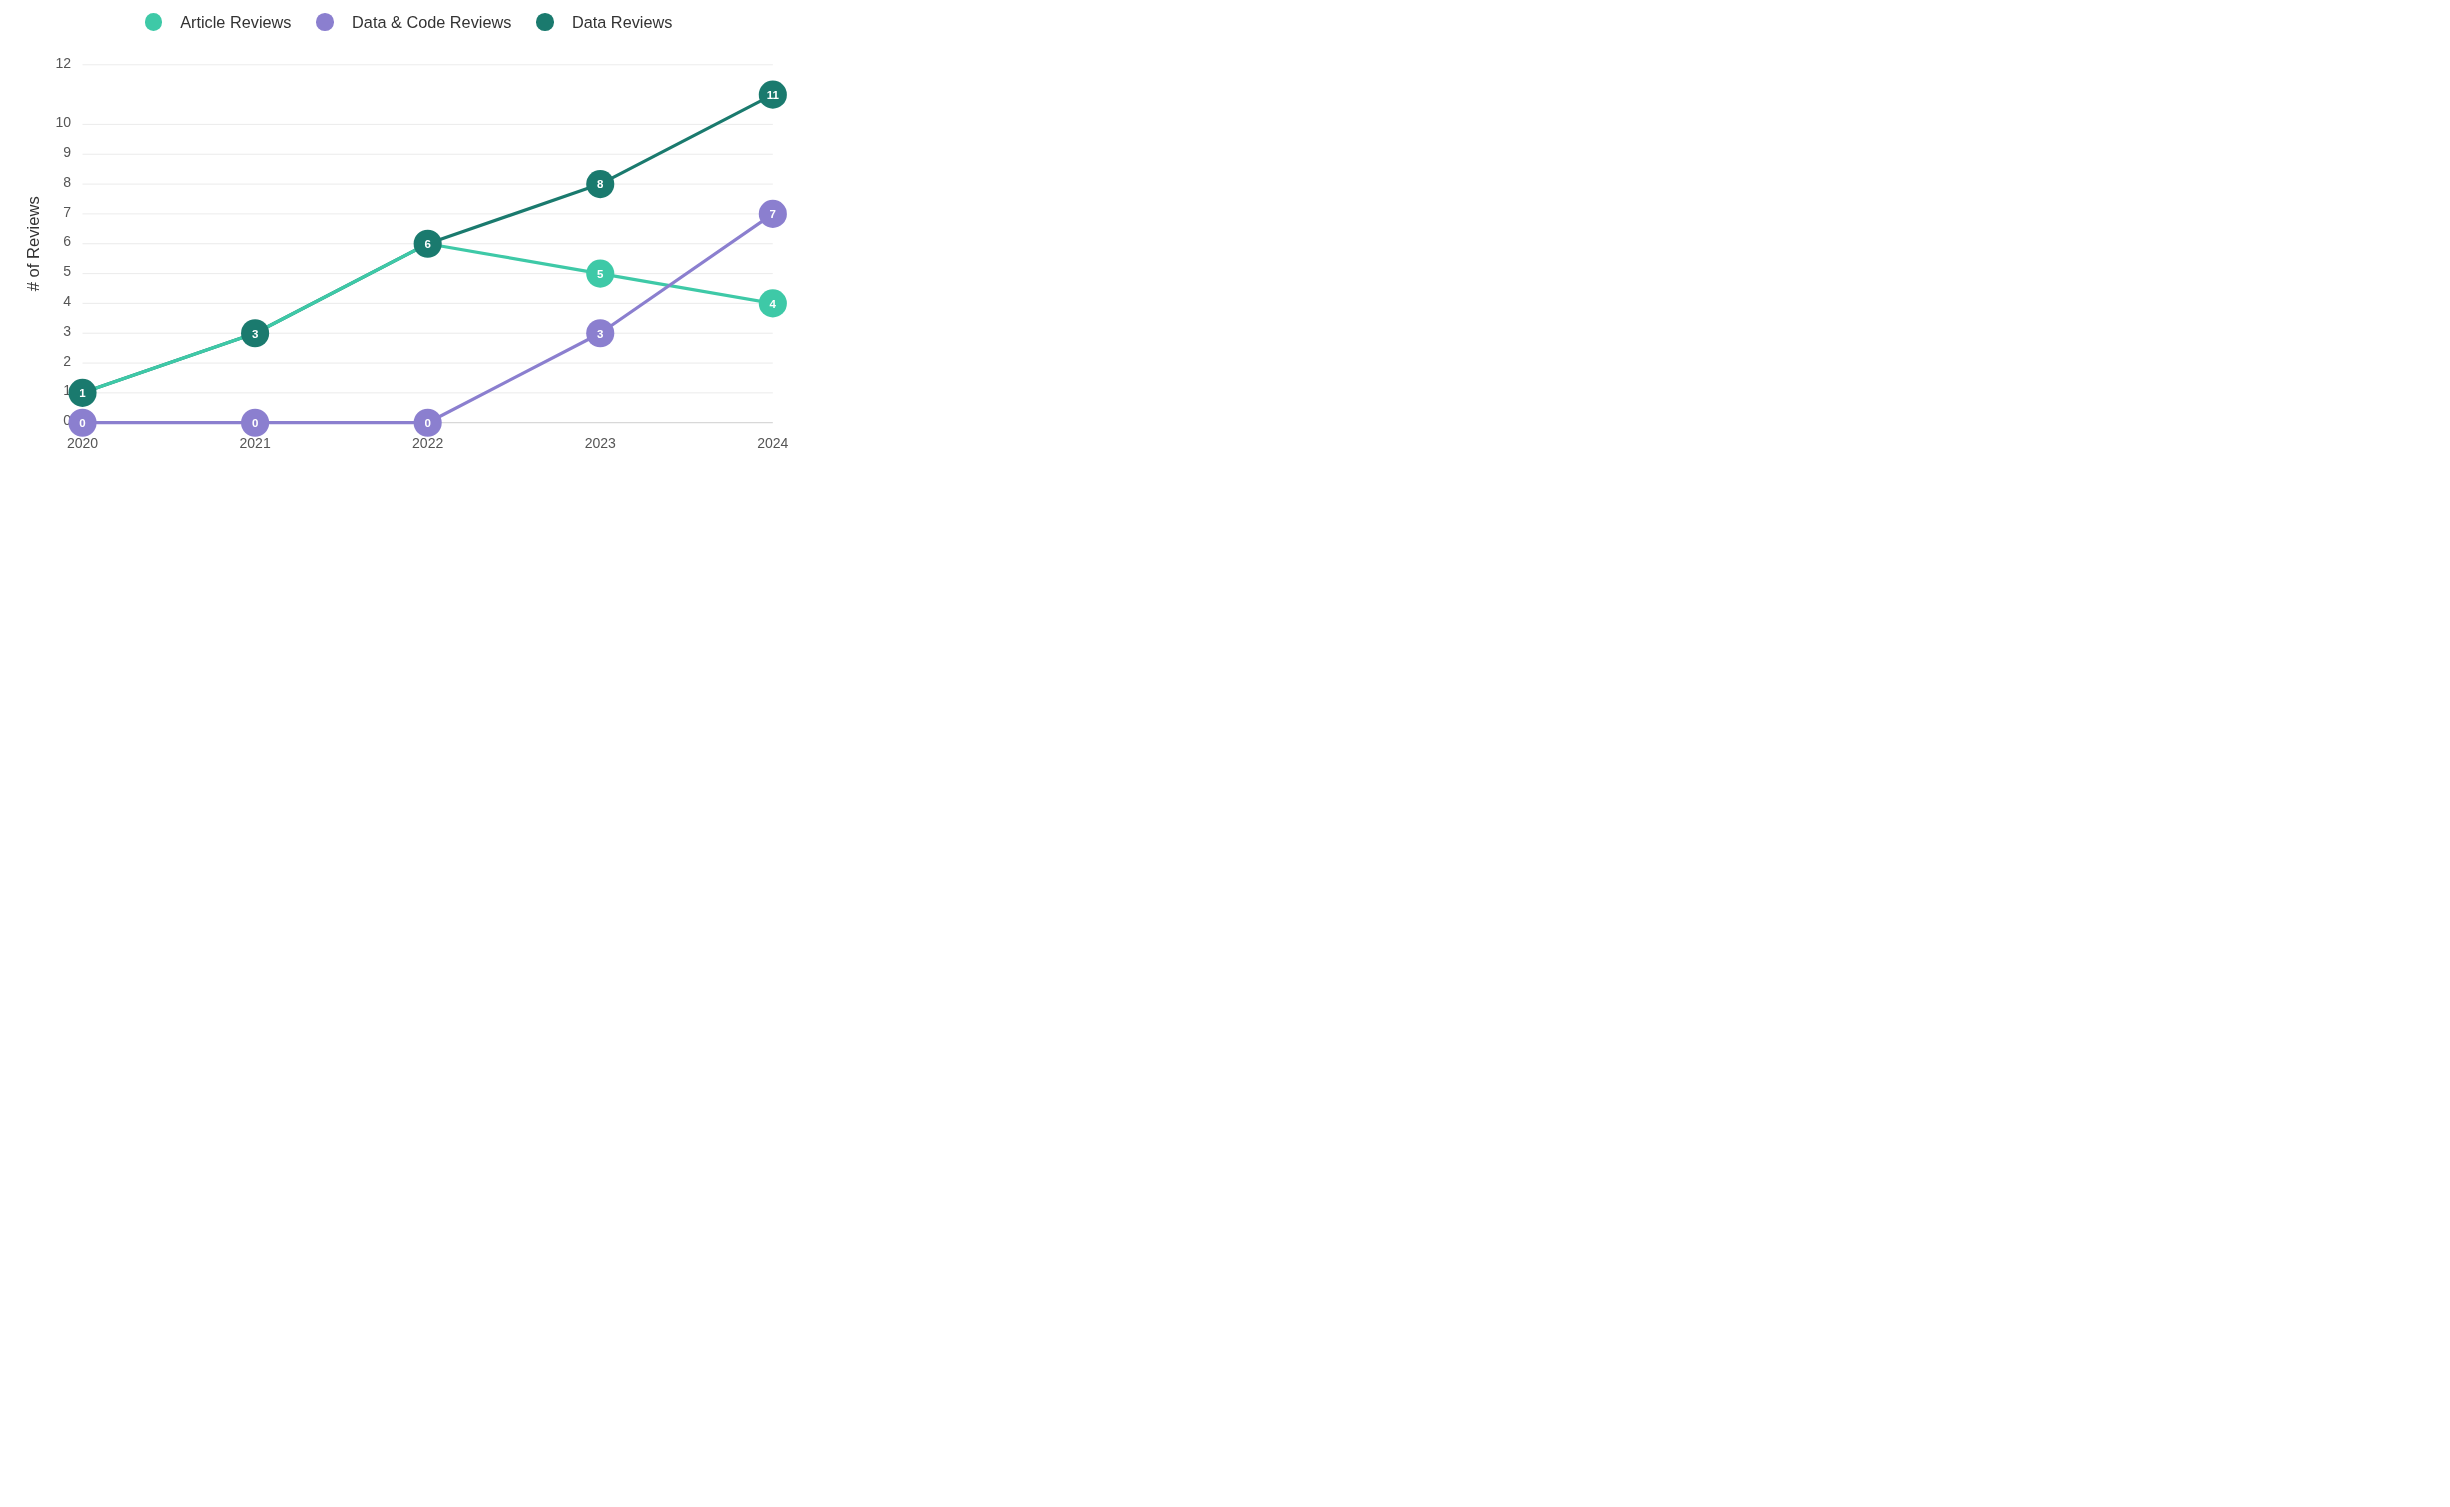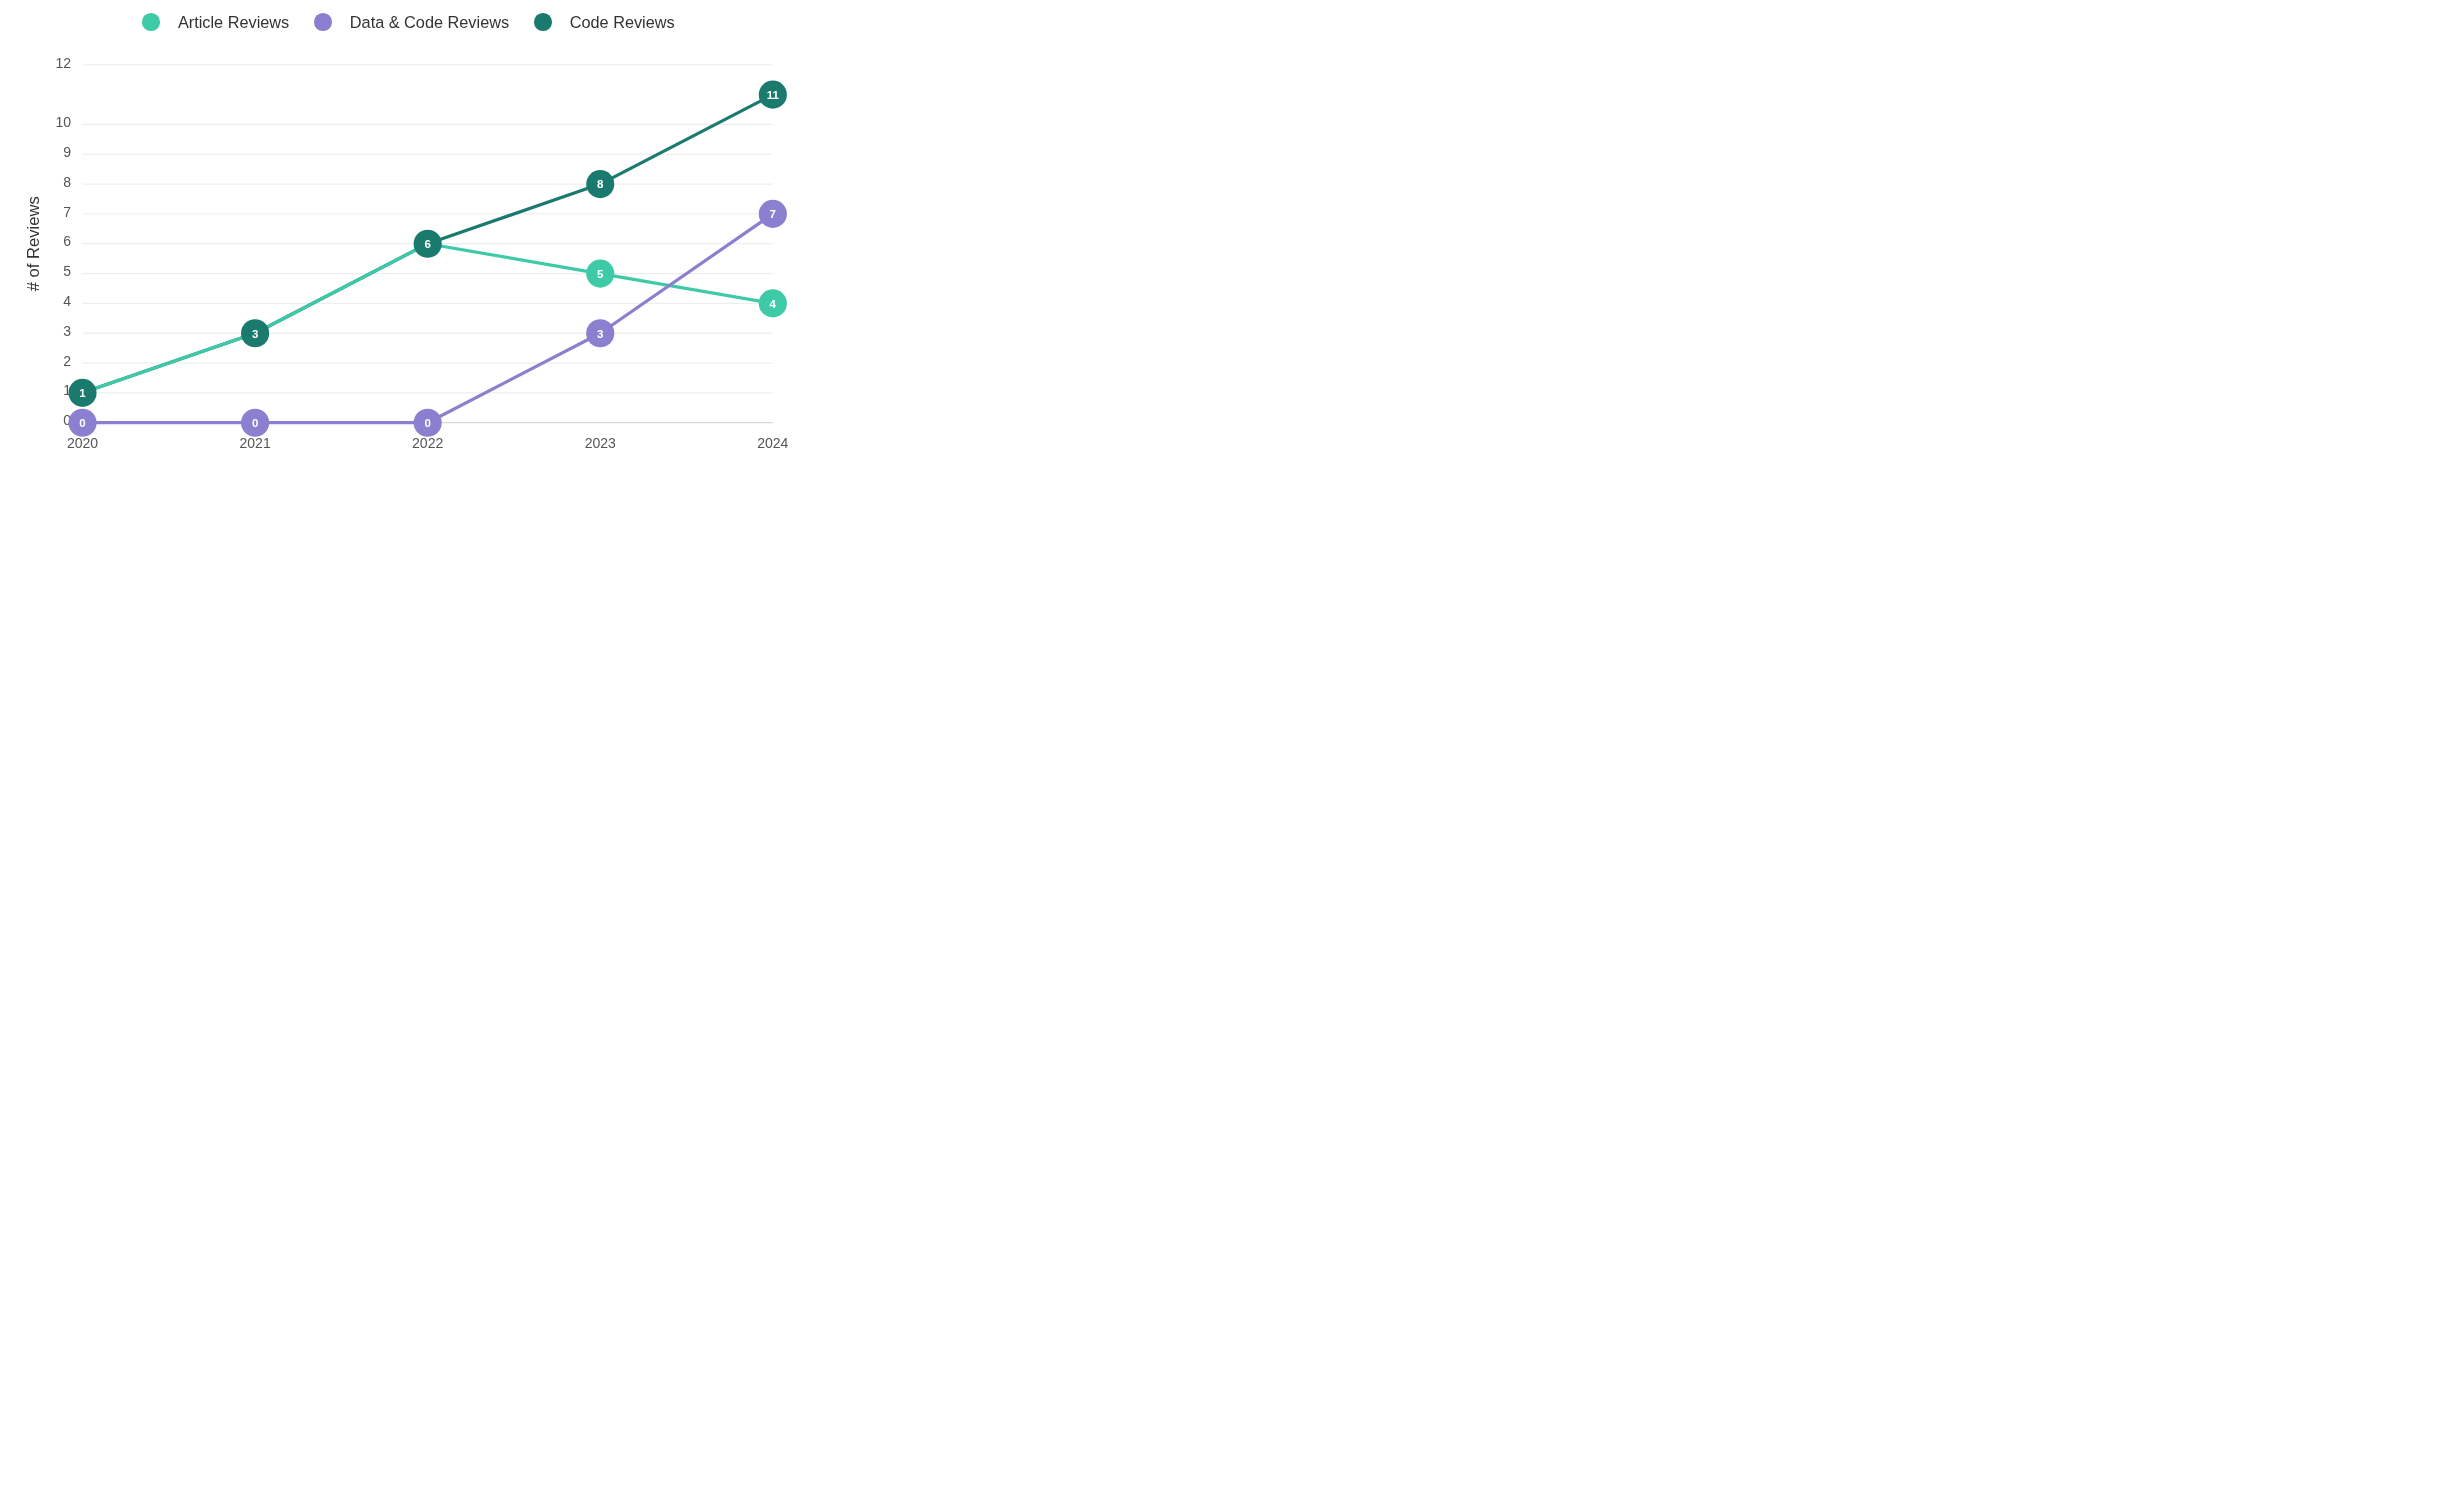--- a/index.html
+++ b/index.html
@@ -50,21 +50,21 @@
   <div class="legend-item">
     <div class="legend-dot" style="background:#3ec9a7;"></div>
     <span>Article Reviews</span>
   </div>
   <div class="legend-item">
     <div class="legend-dot" style="background:#8b7fcf;"></div>
     <span>Data &amp; Code Reviews</span>
   </div>
   <div class="legend-item">
     <div class="legend-dot" style="background:#1a7a6e;"></div>
-    <span>Code Reviews</span>
+    <span>Data Reviews</span>
   </div>
 </div>
 
 <div class="chart-container">
   <svg class="chart" viewBox="0 0 1200 680">
 
      <line x1="90" y1="20" x2="1170" y2="20" stroke="#e0e0e0" stroke-width="1"></line>
 
      <line x1="90" y1="113.3" x2="1170" y2="113.3" stroke="#e0e0e0" stroke-width="1"></line>
      <line x1="90" y1="160" x2="1170" y2="160" stroke="#e0e0e0" stroke-width="1"></line>

